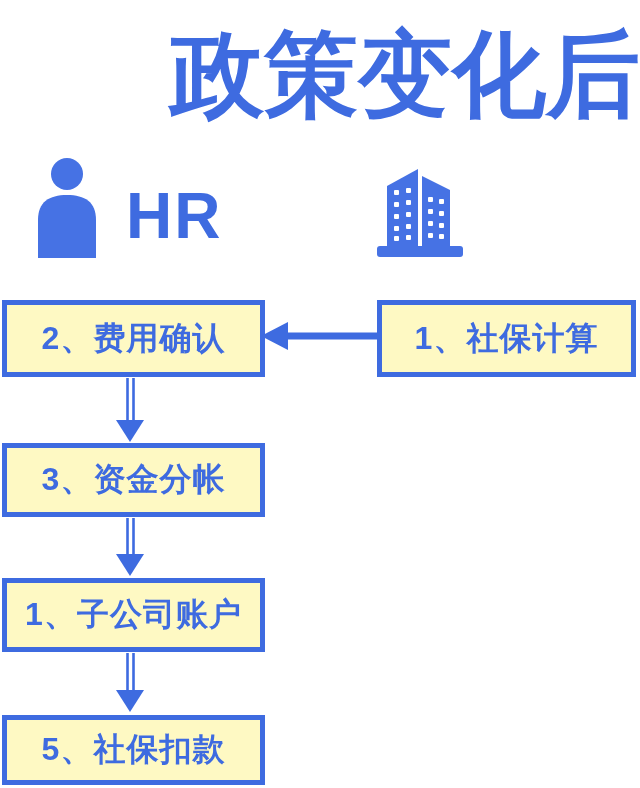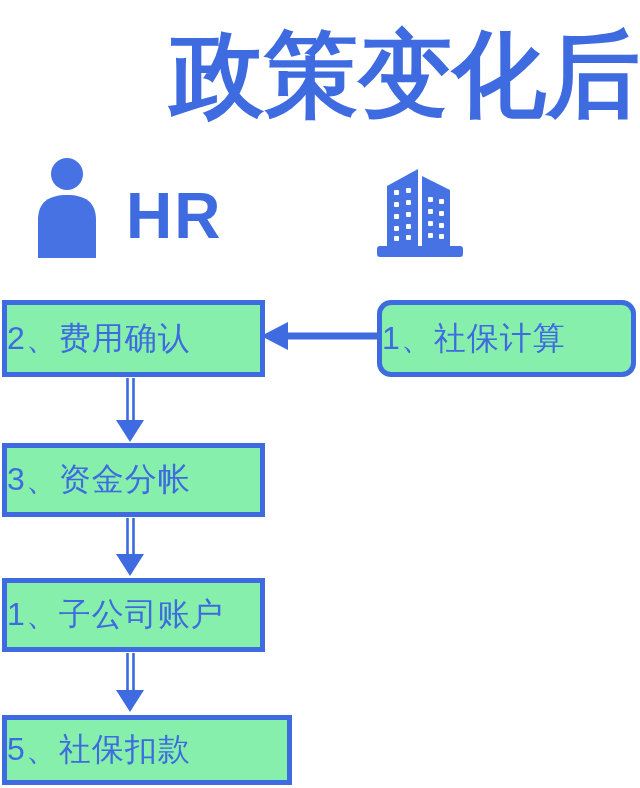--- a/index.html
+++ b/index.html
@@ -29,33 +29,33 @@
   .person-svg{display:block;width:62px;height:102px;}
   .hr-label{
     position:absolute;left:90px;top:26px;
     font-size:64px;font-weight:600;color:var(--blue);line-height:1;
     letter-spacing:2px;
   }
   .building-svg{position:absolute;left:377px;top:164px;width:86px;height:94px;display:block;}
 
   .box{
     position:absolute;
-    background:#86efac;
+    background:#fef9c3;
     border:5px solid var(--blue);
-    display:flex;align-items:center;justify-content:flex-start;
+    display:flex;align-items:center;justify-content:center;
     color:var(--blue);
-    font-size:32px;font-weight:400;
+    font-size:32px;font-weight:700;
     white-space:nowrap;
     letter-spacing:1px;
   }
   .box-step2{left:2px;  top:300px; width:263px; height:77px;}
-  .box-step1{left:377px;top:300px; width:259px; height:77px;border-radius:14px;}
+  .box-step1{left:377px;top:300px; width:259px; height:77px;}
   .box-step3{left:2px;  top:443px; width:263px; height:74px;}
   .box-step4{left:2px;  top:578px; width:263px; height:74px;}
-  .box-step5{left:2px;  top:715px; width:290px; height:70px;}
+  .box-step5{left:2px;  top:715px; width:263px; height:70px;}
 
   .arrows{position:absolute;left:0;top:0;width:640px;height:788px;pointer-events:none;}
   .arrows line{stroke:var(--blue);}
   .arrows polygon{fill:var(--blue);}
 </style>
 </head>
 <body>
 
 <div class="stage">
 

